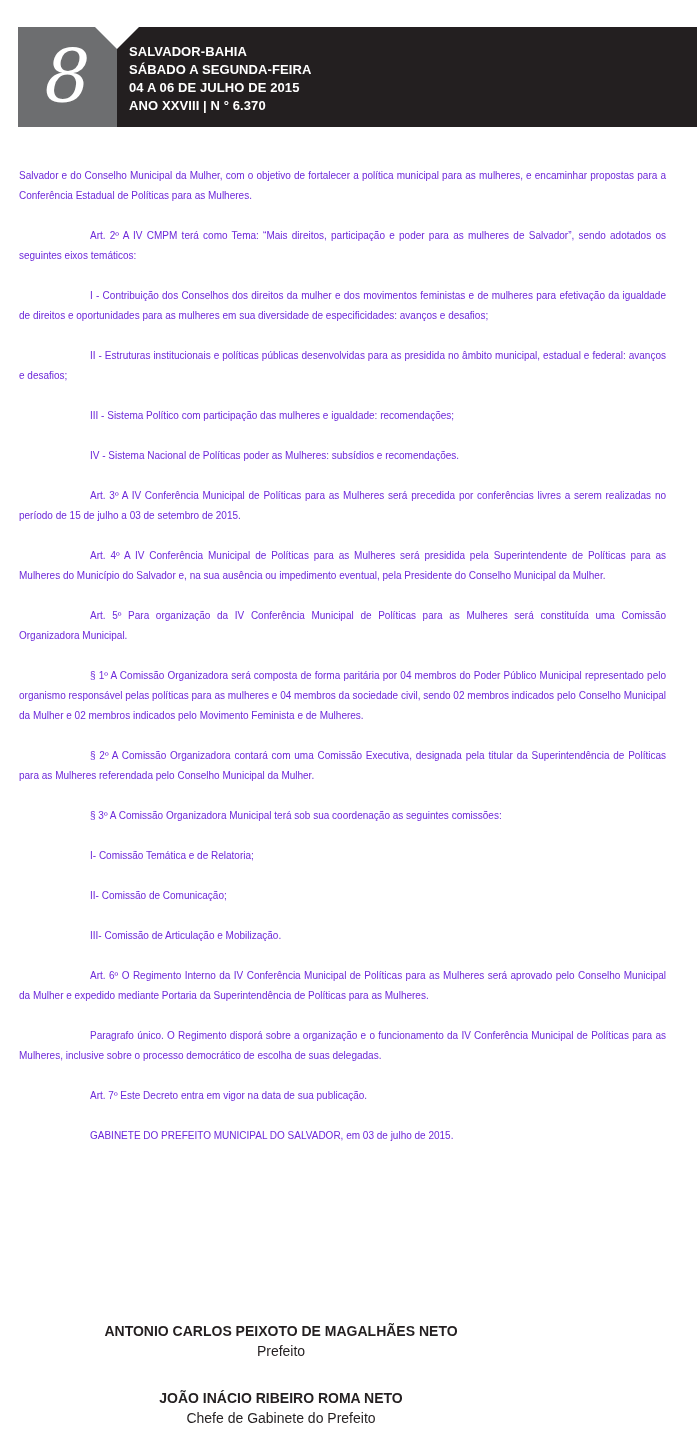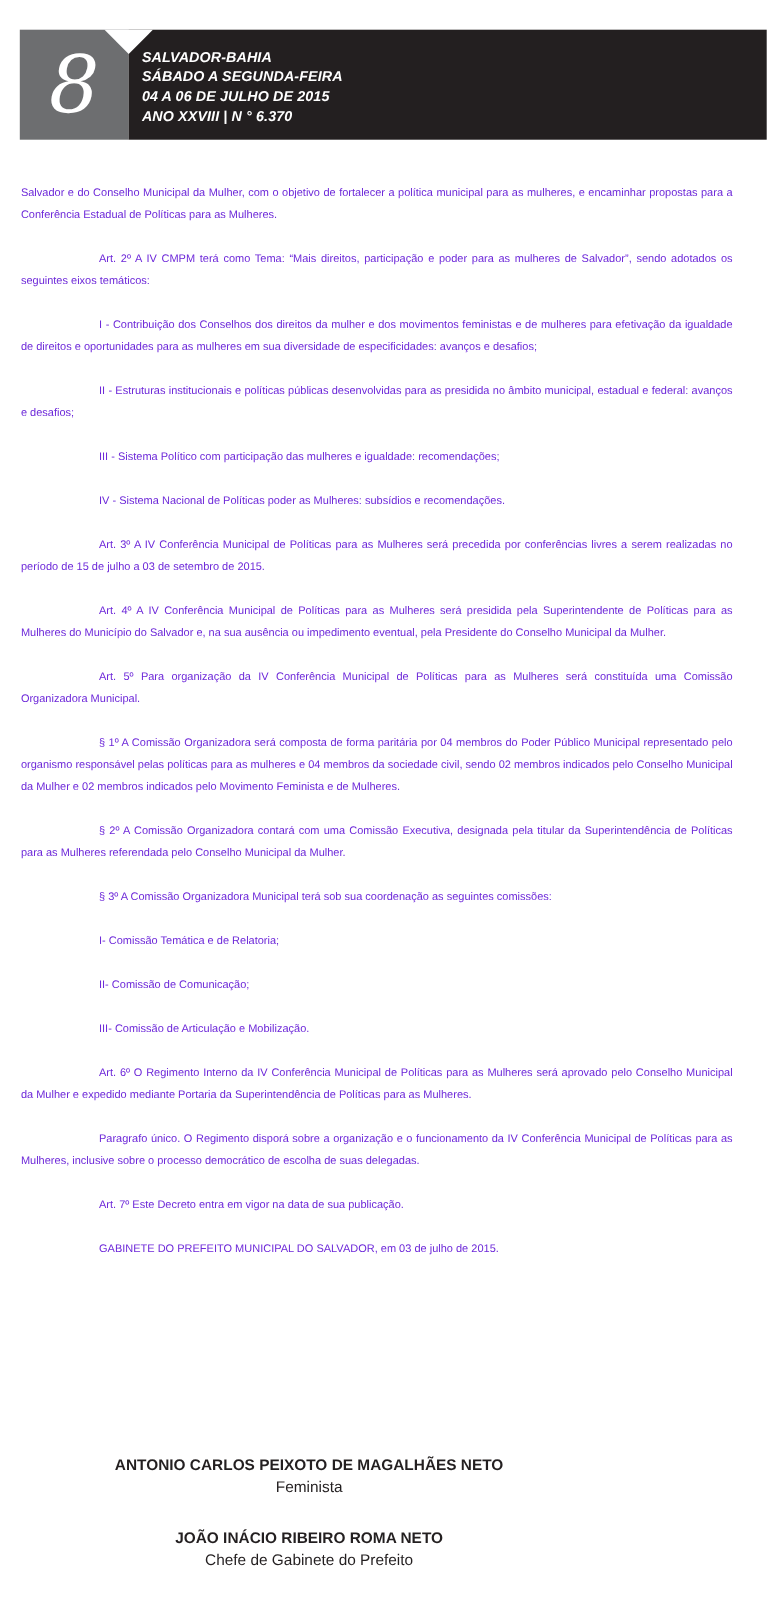--- a/index.html
+++ b/index.html
@@ -3,21 +3,21 @@
 <meta charset="utf-8">
 <style>
   html, body { margin:0; padding:0; background:#ffffff; }
   body { width:697px; height:1456px; position:relative; overflow:hidden; font-family:"Liberation Sans", sans-serif; color:#231f20; }
   .header { position:absolute; left:18px; top:27px; width:679px; height:100px; }
   .page-box { position:absolute; left:0; top:0; width:99px; height:100px; background:#6d6e70; }
   .page-num { position:absolute; left:0; top:0; width:99px; height:100px; color:#ffffff; font-family:"DejaVu Serif", serif; font-style:italic; font-size:72px; line-height:100px; text-align:center; font-weight:normal; }
   .dark-bar { position:absolute; left:99px; top:0; width:580px; height:100px; background:#231f20; }
   .notch { position:absolute; left:77px; top:0; width:0; height:0; border-left:22px solid transparent; border-right:22px solid transparent; border-top:22px solid #ffffff; }
   .masthead { position:absolute; left:111px; top:16px; color:#ffffff; font-weight:bold; font-size:13px; line-height:18px; letter-spacing:0.1px; }
-  .masthead div { white-space:nowrap;font-style:italic; }
+  .masthead div { white-space:nowrap; }
   .content { position:absolute; left:19px; top:166px; width:647px; font-size:10px; line-height:20px; color:#6d28d9; }
   .content p { margin:0 0 20px 0; text-align:justify; }
   .content p.ind { text-indent:71px; }
   .content p.list { padding-left:71px; text-align:left; }
   .sig { position:absolute; left:0; width:562px; text-align:center; font-size:14px; line-height:20px; }
   .sig .name { font-weight:bold; }
 </style>
 </head>
 <body>
 
@@ -52,18 +52,18 @@
   <p class="list">II-  Comissão de Comunicação;</p>
   <p class="list">III- Comissão de Articulação e Mobilização.</p>
   <p class="ind">Art. 6º O Regimento Interno da IV Conferência Municipal de Políticas para as Mulheres será aprovado pelo Conselho Municipal da Mulher e expedido mediante Portaria da Superintendência de Políticas para as Mulheres.</p>
   <p class="ind">Paragrafo único. O Regimento disporá sobre a organização e o funcionamento da IV Conferência Municipal de Políticas para as Mulheres, inclusive sobre o processo democrático de escolha de suas delegadas.</p>
   <p class="ind">Art. 7º Este Decreto entra em vigor na data de sua publicação.</p>
   <p class="ind">GABINETE DO PREFEITO MUNICIPAL DO SALVADOR, em  03 de julho de 2015.</p>
 </div>
 
 <div class="sig" style="top:1321px;">
   <div class="name">ANTONIO CARLOS PEIXOTO DE MAGALHÃES NETO</div>
-  <div>Feminista</div>
+  <div>Prefeito</div>
 </div>
 <div class="sig" style="top:1388px;">
   <div class="name">JOÃO INÁCIO RIBEIRO ROMA NETO</div>
   <div>Chefe de Gabinete do Prefeito</div>
 </div>
 
 </body></html>

